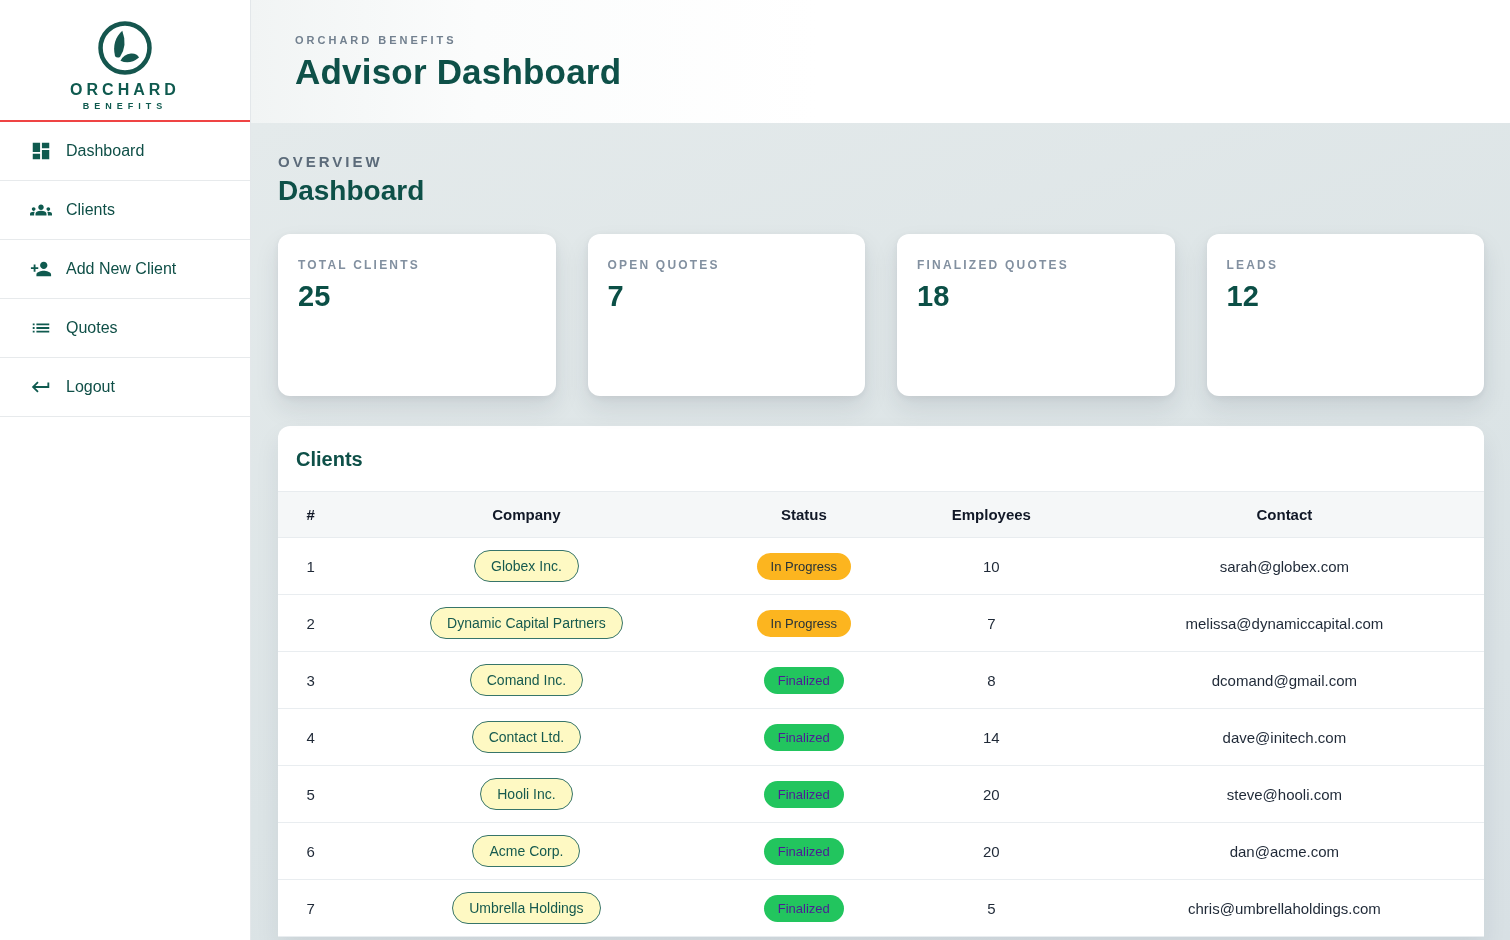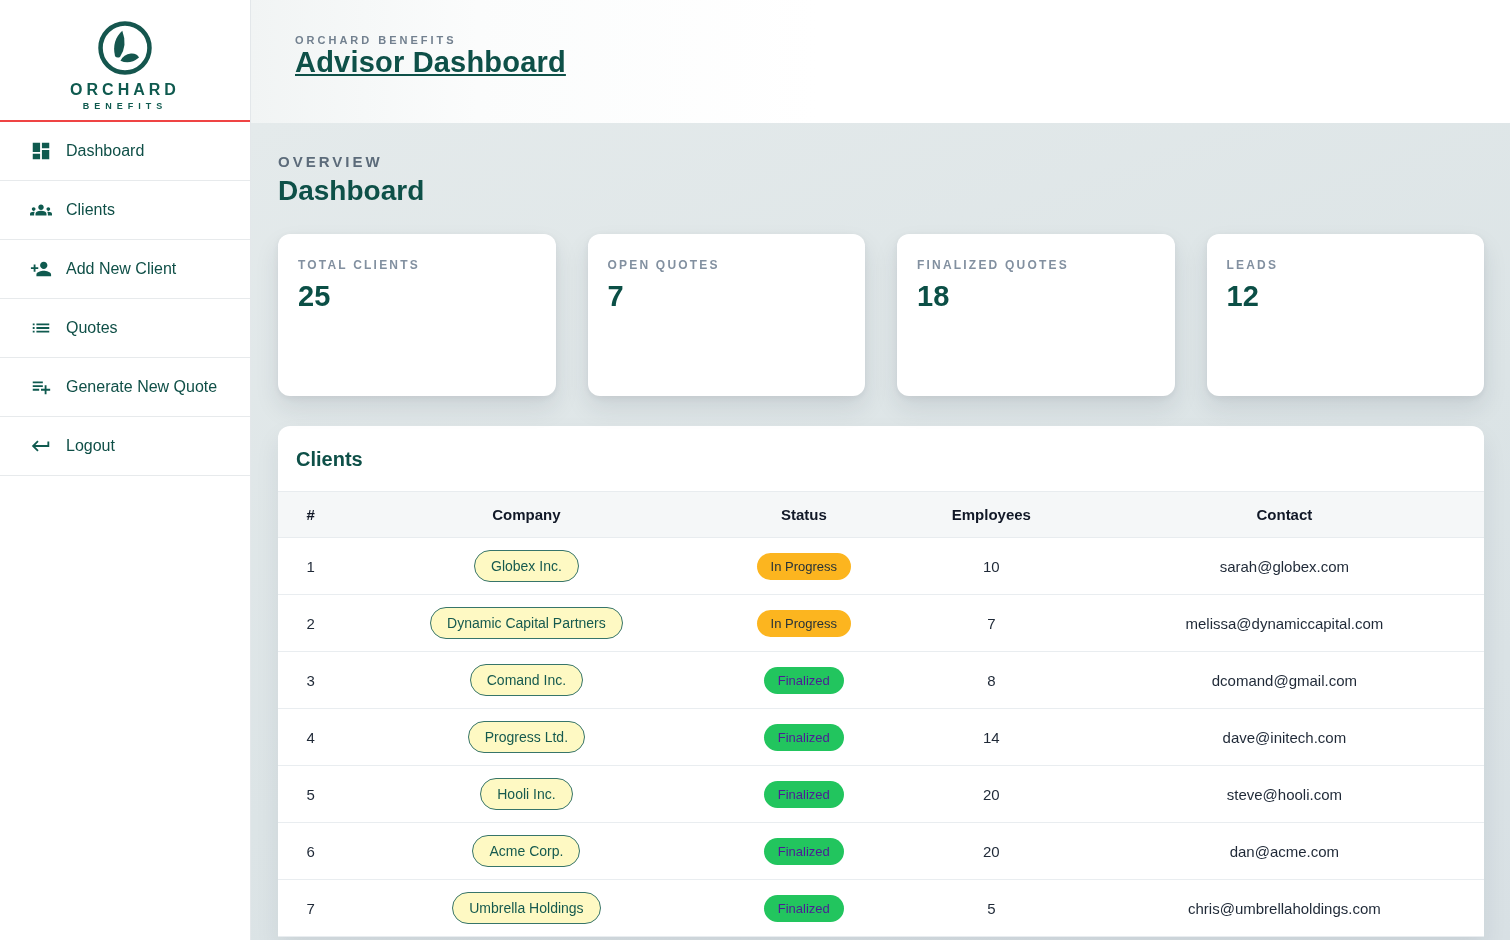--- a/index.html
+++ b/index.html
@@ -56,21 +56,21 @@
   .main{flex:1;display:flex;flex-direction:column;height:100%;}
   .topbar{
     height:123px;min-height:123px;
     background:linear-gradient(90deg,#f1f4f4 0%,#fbfcfc 18%,#ffffff 45%);
     padding:34px 0 0 44px;
   }
   .topbar-eyebrow{
     font-size:11px;font-weight:600;letter-spacing:3px;color:var(--eyebrow-gray);
   }
   .topbar-title{
-    font-size:29px;font-weight:700;color:#0e5048;letter-spacing:.2px;text-decoration:underline;
+    margin-top:6px;font-size:35px;font-weight:700;color:#0e5048;letter-spacing:.2px;
   }
   .content{
     flex:1;
     background:linear-gradient(160deg,#e4eaeb 0%,#dce4e6 55%,#d8e0e4 100%);
     padding:30px 26px 0 27px;
     overflow:hidden;
   }
   .content-eyebrow{
     font-size:15px;font-weight:600;letter-spacing:3px;color:#5c6b7a;
   }
@@ -178,28 +178,20 @@
       </span>
       <span class="nav-label">Add New Client</span>
     </div>
     <div class="nav-item">
       <span class="nav-icon">
         <svg viewBox="0 0 24 24">
             <path d="M3 13h2v-2H3v2zm0 4h2v-2H3v2zm0-8h2V7H3v2zm4 4h14v-2H7v2zm0 4h14v-2H7v2zM7 7v2h14V7H7z"></path>
           </svg>
       </span>
       <span class="nav-label">Quotes</span>
-    </div>
-    <div class="nav-item">
-      <span class="nav-icon">
-        <svg viewBox="0 0 24 24">
-            <path d="M14 10H3v2h11v-2zm0-4H3v2h11V6zm4 8v-4h-2v4h-4v2h4v4h2v-4h4v-2h-4zM3 16h7v-2H3v2z"></path>
-          </svg>
-      </span>
-      <span class="nav-label">Generate New Quote</span>
     </div>
     <div class="nav-item">
       <span class="nav-icon">
         <svg viewBox="0 0 24 24">
             <path d="M19 7v4H5.83l3.58-3.59L8 6l-6 6 6 6 1.41-1.41L5.83 13H21V7h-2z"></path>
           </svg>
       </span>
       <span class="nav-label">Logout</span>
     </div>
   </nav>
@@ -270,21 +262,21 @@
             </tr>
             <tr>
               <td>3</td>
               <td><span class="pill">Comand Inc.</span></td>
               <td><span class="badge badge-green">Finalized</span></td>
               <td>8</td>
               <td>dcomand@gmail.com</td>
             </tr>
             <tr>
               <td>4</td>
-              <td><span class="pill">Progress Ltd.</span></td>
+              <td><span class="pill">Contact Ltd.</span></td>
               <td><span class="badge badge-green">Finalized</span></td>
               <td>14</td>
               <td>dave@initech.com</td>
             </tr>
             <tr>
               <td>5</td>
               <td><span class="pill">Hooli Inc.</span></td>
               <td><span class="badge badge-green">Finalized</span></td>
               <td>20</td>
               <td>steve@hooli.com</td>

